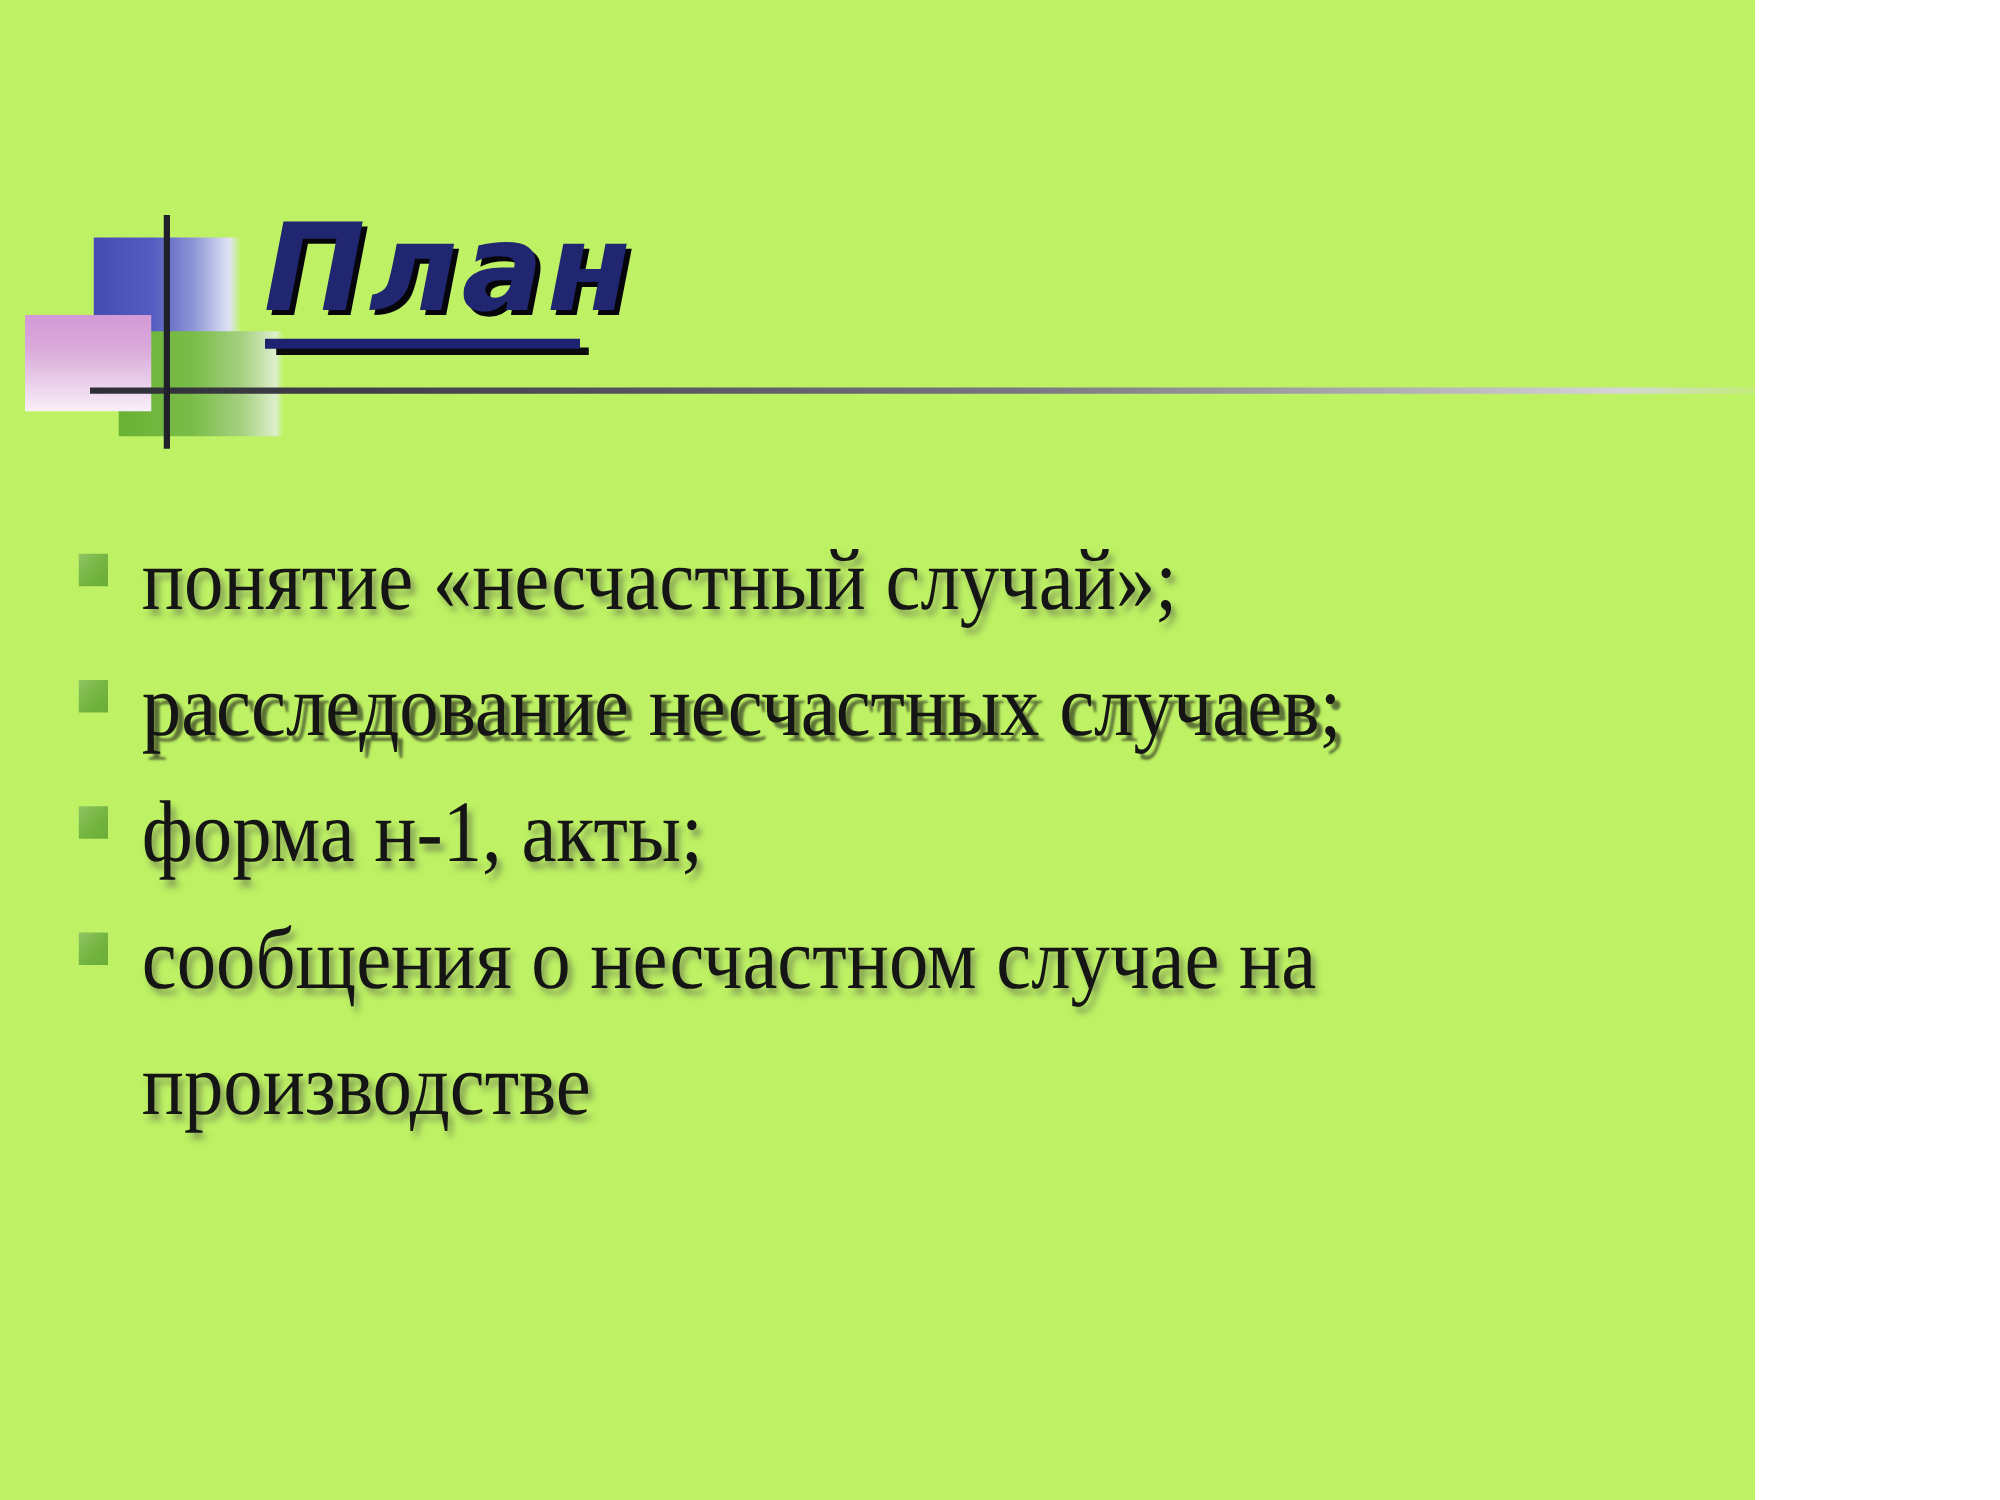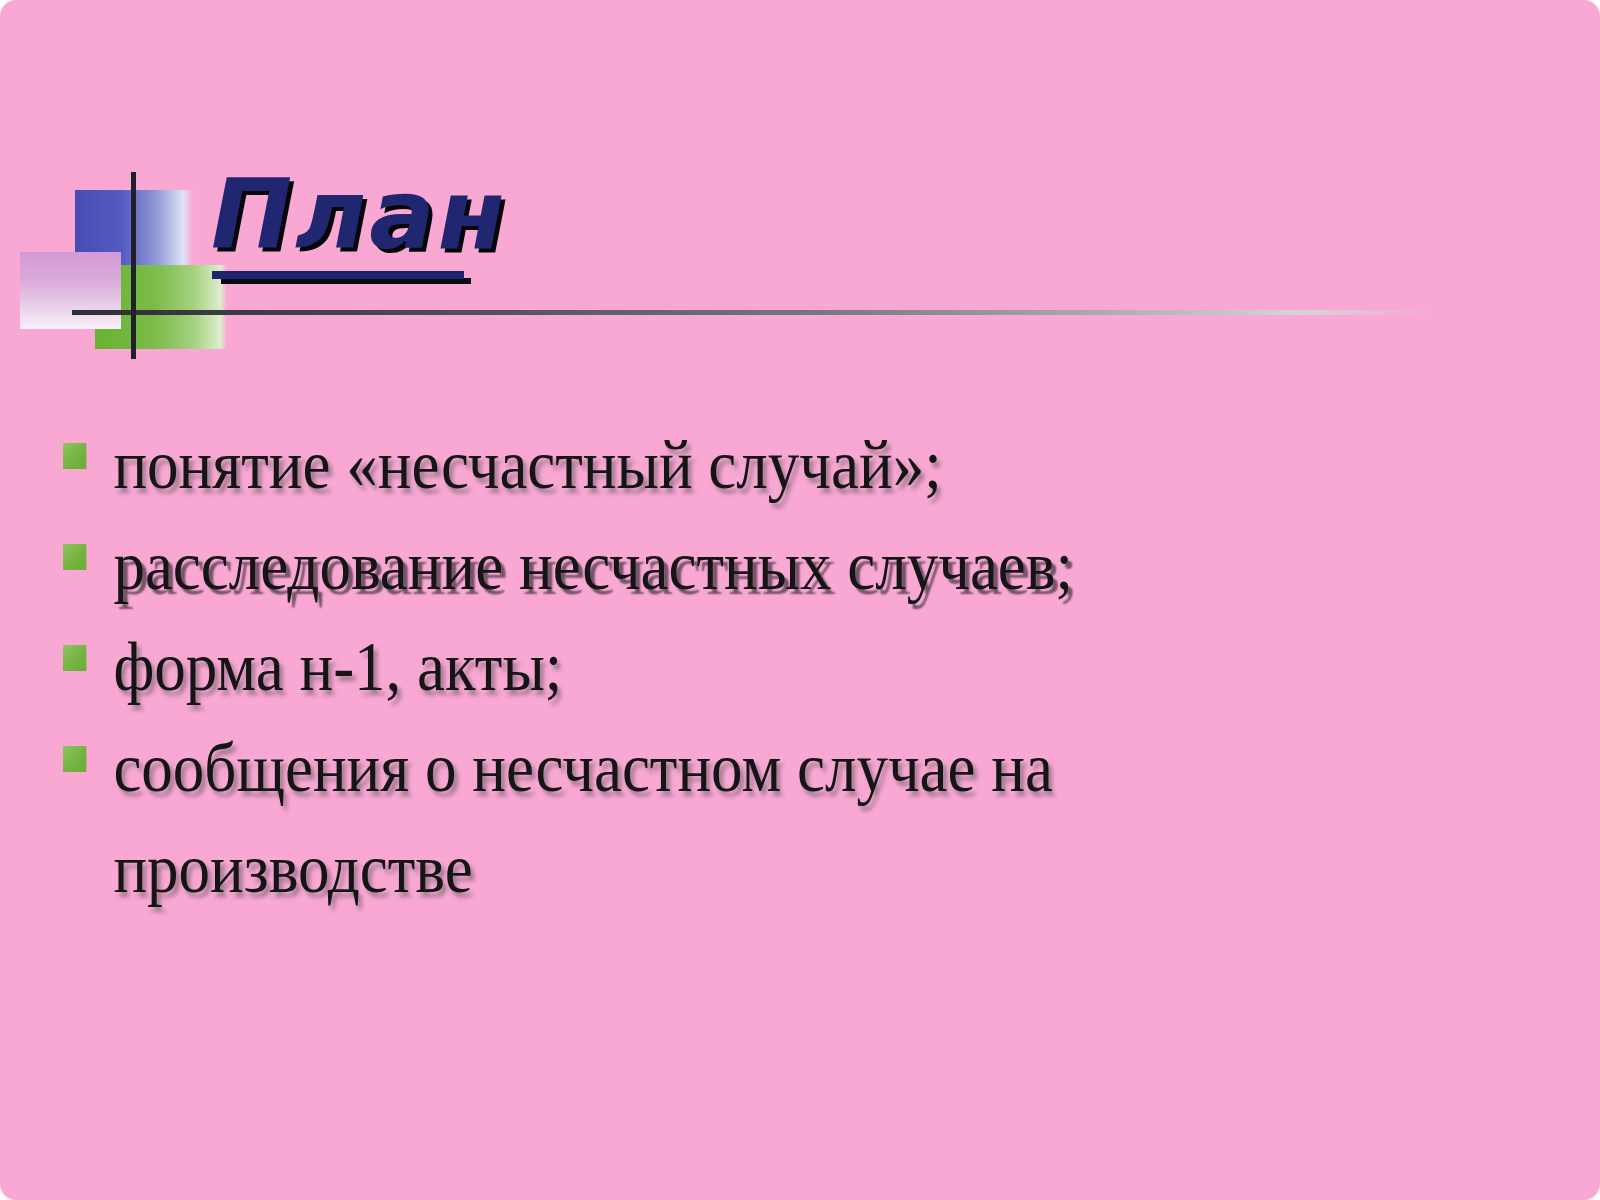--- a/index.html
+++ b/index.html
@@ -1,23 +1,22 @@
 <!DOCTYPE html>
 <html><head>
 <meta charset="utf-8">
 <style>
   html, body { margin: 0; padding: 0; background: #ffffff; }
   .slide {
     position: relative;
-    width: 1600px;
+    width: 1404px;
     height: 1200px;
-    background: #f9a8d4;
+    background: #bef264;
     overflow: hidden;
     font-family: "Liberation Serif", serif;
-    border-radius: 16px;
   }
 
   
   .sq { position: absolute; }
   .sq-blue {
     left: 75px; top: 190px; width: 118px; height: 78px; z-index: 1;
     background: linear-gradient(90deg, #474cb3 0%, #555bc0 40%, #8e97d6 68%, #dfe3f4 92%, rgba(255,255,255,0) 100%);
   }
   .sq-green {
     left: 95px; top: 265px; width: 132px; height: 84px; z-index: 2;

